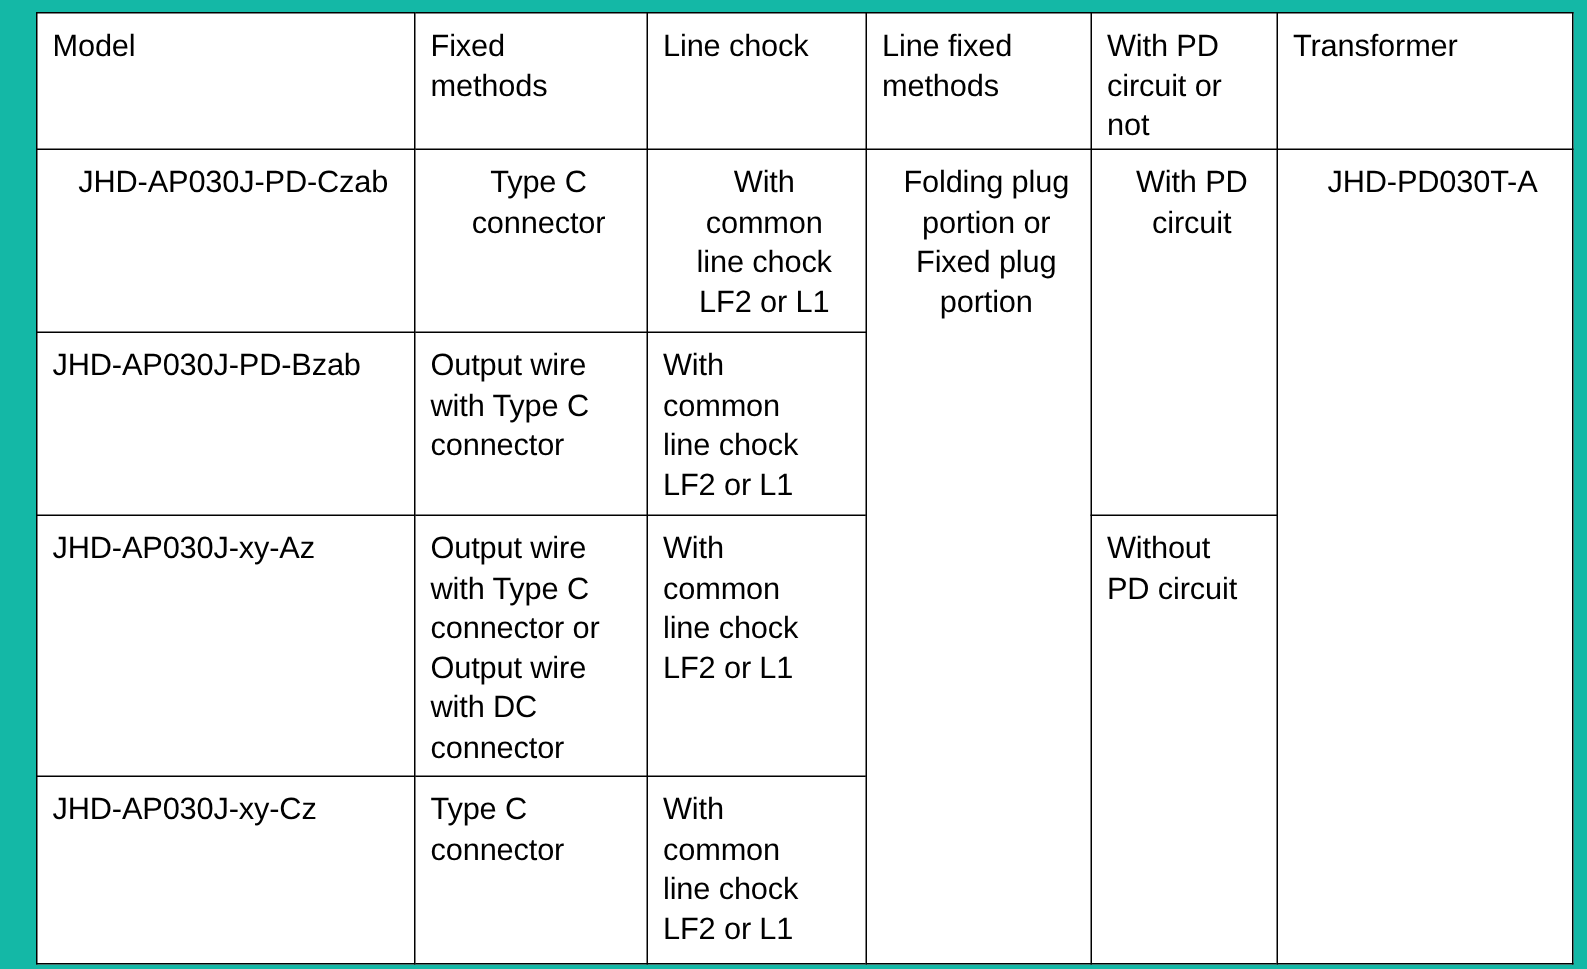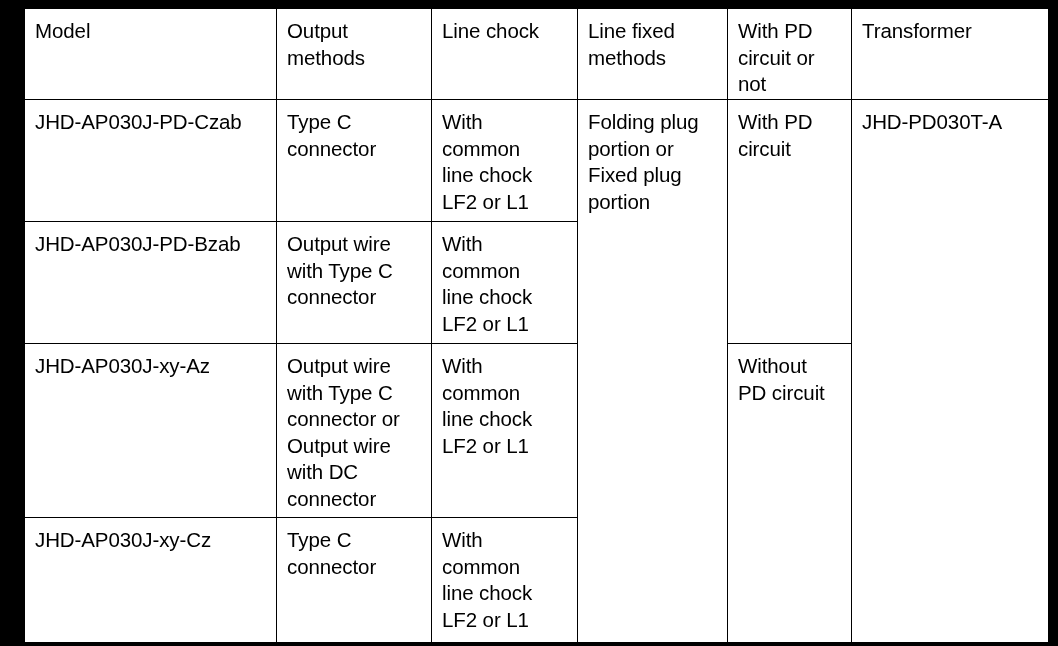--- a/index.html
+++ b/index.html
@@ -11,21 +11,21 @@
     width: 1058px;
     height: 646px;
     overflow: hidden;
     font-family: "Liberation Sans", sans-serif;
     color: #000000;
   }
   .page {
     position: relative;
     width: 1058px;
     height: 646px;
-    background: #000000;
+    background: #14b8a6;
   }
   table.spec-table {
     position: absolute;
     left: 24px;
     top: 8px;
     width: 1024px;
     border-collapse: collapse;
     table-layout: fixed;
     background: #ffffff;
   }
@@ -43,21 +43,21 @@
   }
   
   col.c-model        { width: 252px; }
   col.c-output       { width: 155px; }
   col.c-chock        { width: 146px; }
   col.c-plug         { width: 150px; }
   col.c-pd           { width: 124px; }
   col.c-transformer  { width: 197px; }
 
   tr.r-head td { height: 81px; }
-  tr.r-1 td    { height: 112px; }
+  tr.r-1 td    { height: 112px; text-align: center; }
   tr.r-2 td    { height: 112px; }
   tr.r-3 td    { height: 164px; margin-left: 10px; }
   tr.r-4 td    { height: 115px; }
 
   
   table.spec-table { border: 1px solid #000000; }
 </style>
 </head>
 <body>
 
@@ -68,21 +68,21 @@
       <col class="c-model">
       <col class="c-output">
       <col class="c-chock">
       <col class="c-plug">
       <col class="c-pd">
       <col class="c-transformer">
     </colgroup>
     <tbody>
       <tr class="r-head">
         <td>Model</td>
-        <td>Output
+        <td>Fixed
 methods</td>
         <td>Line chock</td>
         <td>Line fixed
 methods</td>
         <td>With PD
 circuit or
 not</td>
         <td>Transformer</td>
       </tr>
 

